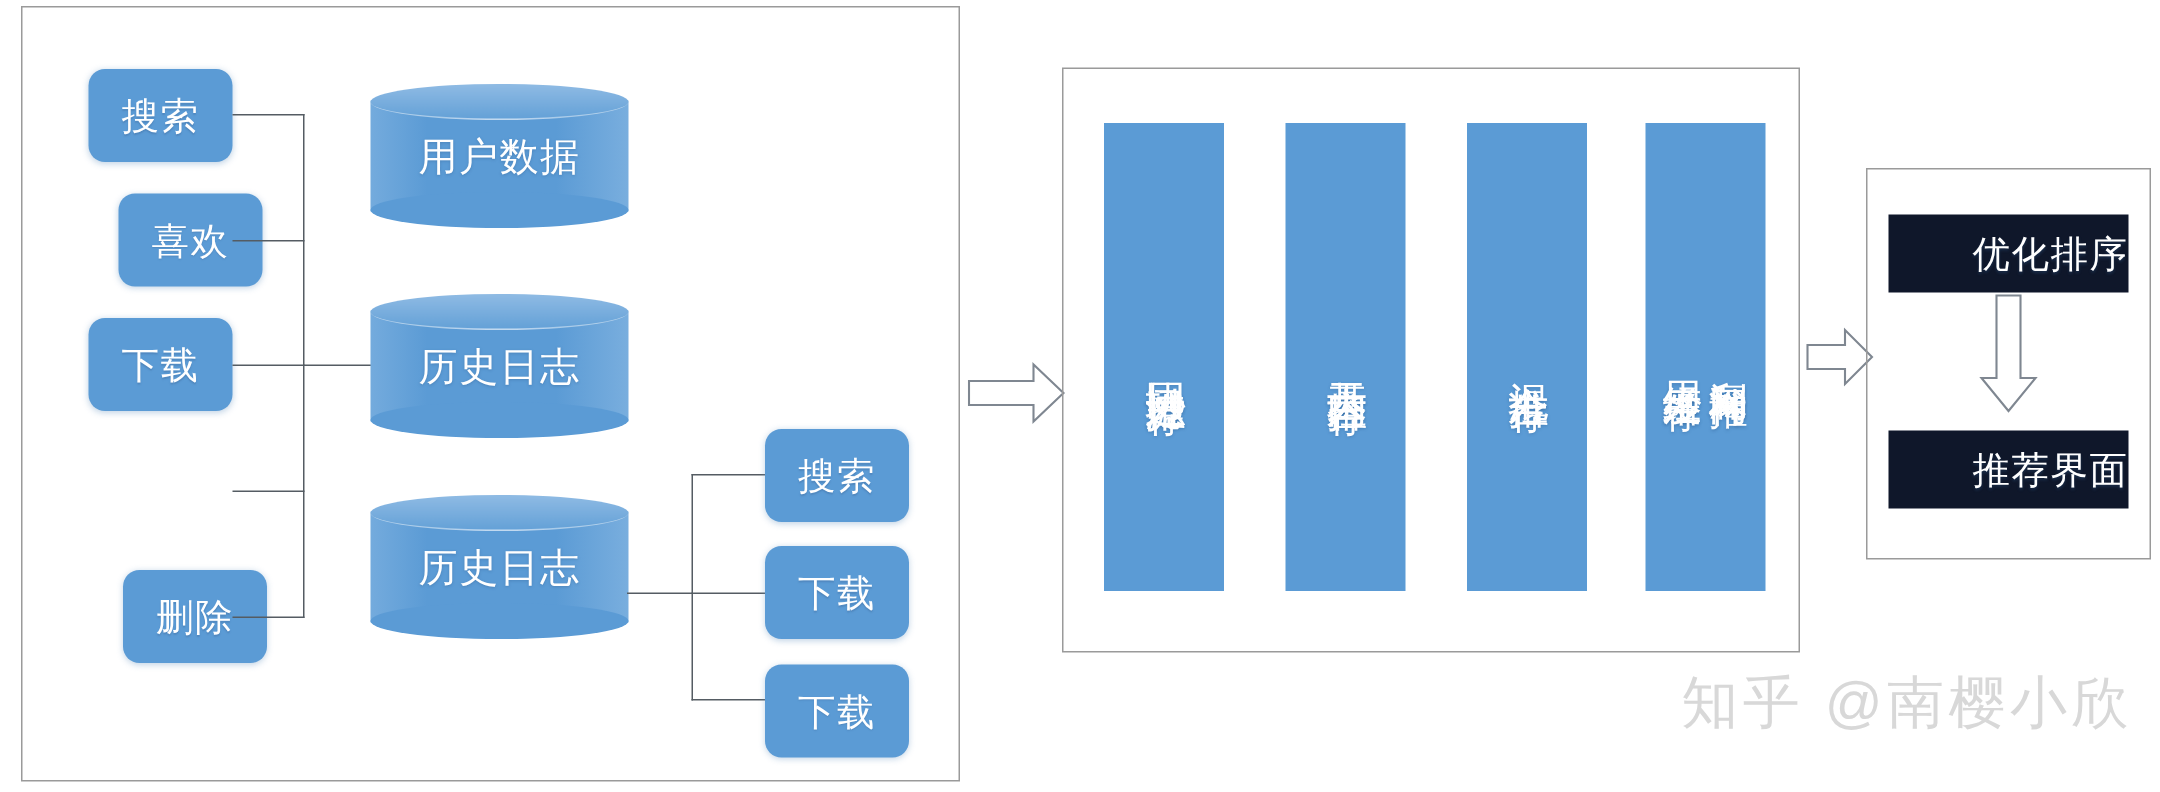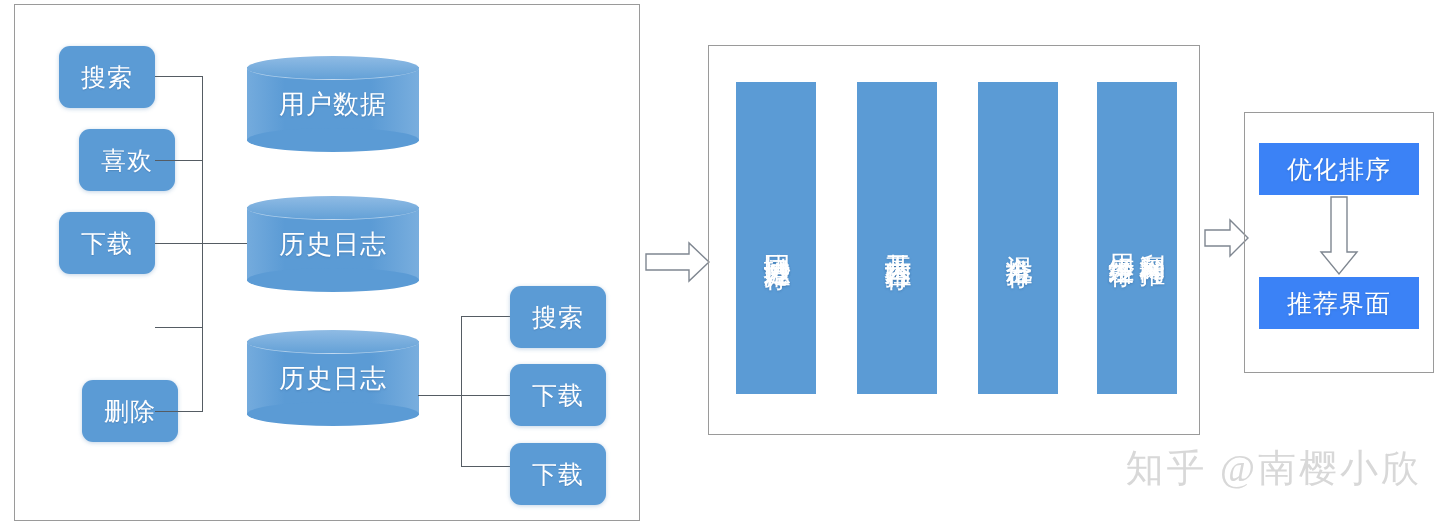--- a/index.html
+++ b/index.html
@@ -83,44 +83,44 @@
     letter-spacing: 2px;
     text-align: center;
     text-shadow: 0 1px 2px rgba(50,95,145,.35);
     white-space: pre-line;
   }
 
   
   .fbox {
     position: absolute;
     width: 160px; height: 52px;
-    background: #3b82f6;
+    background: #0f172a;
     color: #fff;
-    display: flex; align-items: center; justify-content: center;
+    display: flex; align-items: center; justify-content: flex-end;
     font-size: 25px; letter-spacing: 1px;
     text-shadow: 0 1px 2px rgba(50,95,145,.35);
   }
 
   
   .ln { position: absolute; background: #555c63; }
   .ln.h { height: 1.4px; }
   .ln.v { width: 1.4px; }
 
   
   .arrow-svg { position: absolute; }
 
   
   #watermark {
     position: absolute;
     right: 18px; bottom: 34px;
     font-size: 38px;
     color: #d8d8d8;
     letter-spacing: 3px;
     white-space: nowrap;
-    font-family: Liberation Serif, serif;
+    font-family: Liberation Sans, sans-serif;
   }
 </style>
 </head>
 <body>
 
 <div id="stage">
 
   <div class="panel" id="panel-left"></div>
 
   <div class="rbox action-box" style="left:59px;  top:46px;">
@@ -206,19 +206,19 @@
   <div class="panel" id="panel-right"></div>
 
   <div class="fbox" style="left:1259px; top:143px;">
     <span>优化排序</span>
   </div>
 
   <svg class="arrow-svg" style="left:1318px; top:196px;" width="42" height="80" viewBox="0 0 42 80">
     <polygon points="13,1 29,1 29,56 39,56 21,78 3,56 13,56" fill="#ffffff" stroke="#7f8791" stroke-width="1.4"></polygon>
   </svg>
 
-  <div class="fbox" style="left:1259px; top:277px;">
+  <div class="fbox" style="left:1259px; top:287px;">
     <span>推荐界面</span>
   </div>
 
   <div id="watermark">知乎 @南樱小欣</div>
 
 </div>
 
 </body></html>

